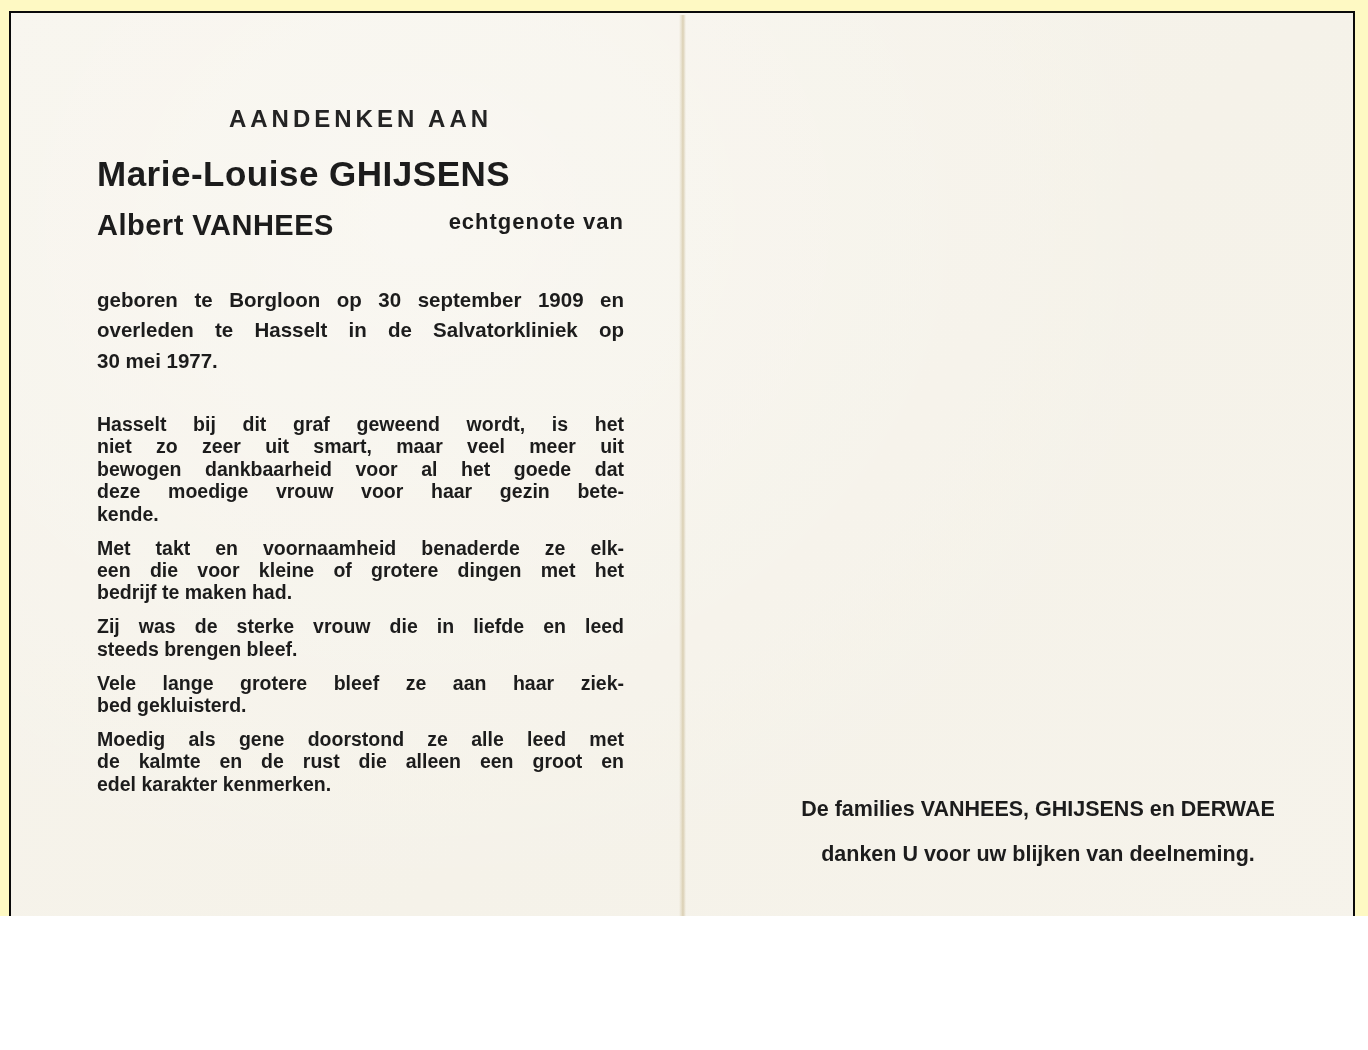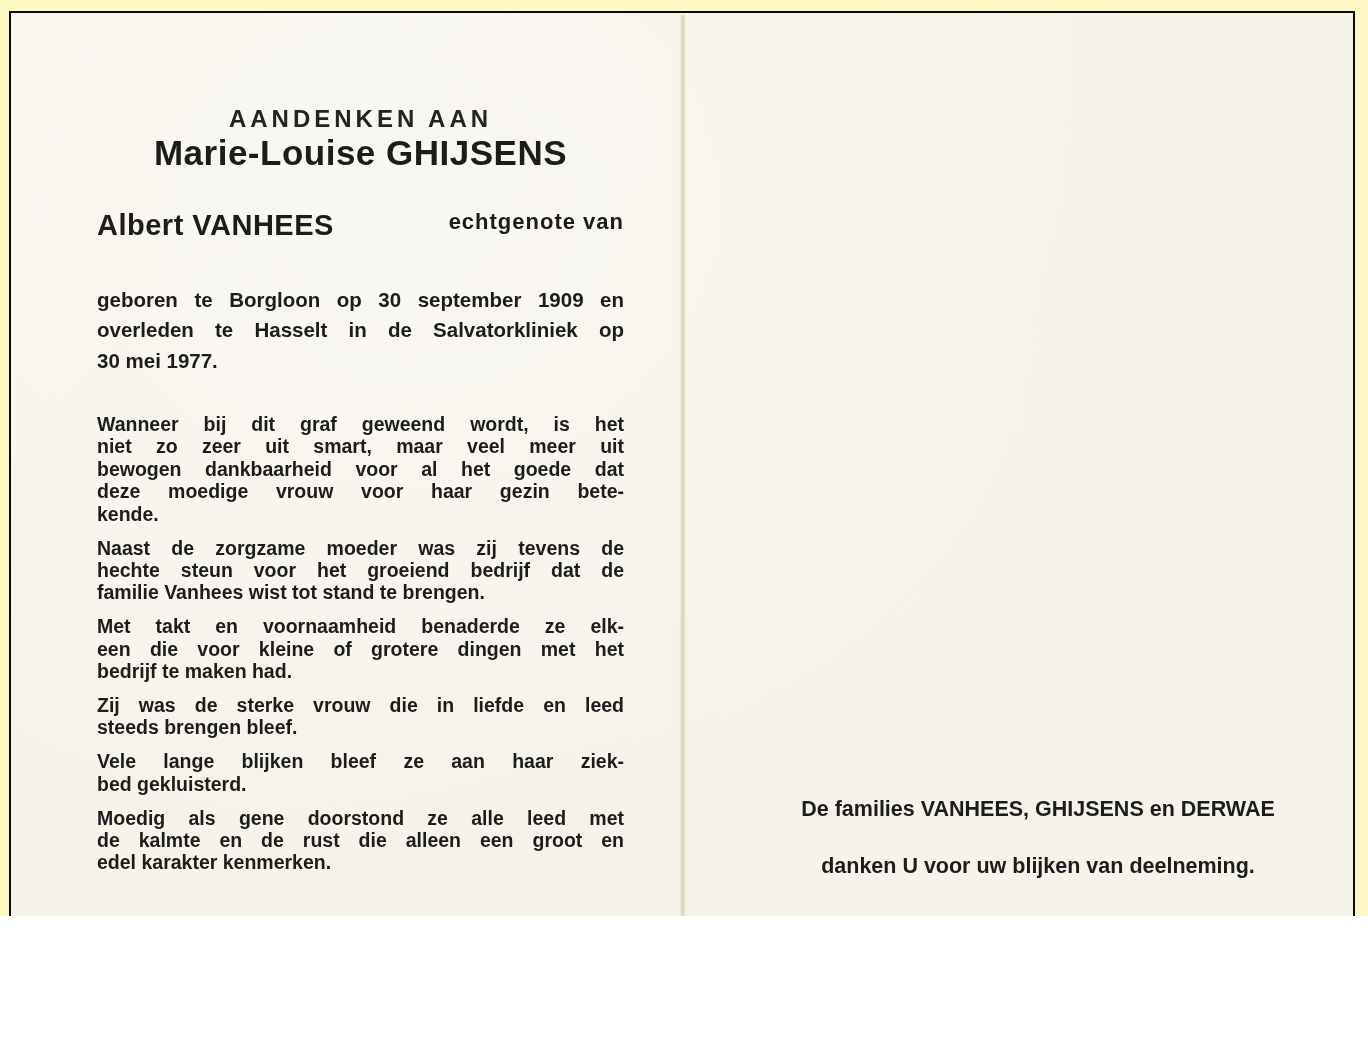--- a/index.html
+++ b/index.html
@@ -22,21 +22,21 @@
     background:linear-gradient(to right, rgba(216,204,176,0) 0%, rgba(210,196,160,0.55) 45%, rgba(198,182,140,0.6) 55%, rgba(216,204,176,0) 100%);
   }
   
   .lp-block { position:absolute; left:86px; width:527px; }
   .memorial-label {
     top:92px; text-align:center;
     font-size:24px; font-weight:700; letter-spacing:4px;
     color:#242424;
   }
   .deceased-name {
-    top:120px; text-align:center;
+    top:141px; 
     font-size:35px; font-weight:700; letter-spacing:0.5px;
   }
   .relation-line {
     top:163px; text-align:right;
     font-size:22px; font-weight:700; letter-spacing:1px;margin-top:33px;
   }
   .spouse-name {
     top:196px; 
     font-size:29px; font-weight:700; letter-spacing:0.5px;
   }
@@ -47,21 +47,21 @@
     top:400px; font-size:19.5px; font-weight:700; line-height:22.4px;
   }
   .para { margin-bottom:11.5px; }
   .jline { text-align:justify; text-align-last:justify; }
   .jline:last-child { text-align-last:left; }
   
   .acknowledgement {
     position:absolute; left:697px; top:784px; width:660px;
     text-align:center; font-size:21.5px; font-weight:700;
   }
-  .ack-line2 { margin-top:32px; }
+  .ack-line2 { margin-top:20px; }
   .printer-stamp {
     position:absolute; left:941px; top:950px; width:118px; height:31px;
     box-sizing:border-box; border:2.5px solid #161616; border-radius:16px;
     display:flex; flex-direction:column; justify-content:center; align-items:flex-start;
     padding-top:1px;
   }
   .stamp-line { font-size:12.5px; font-weight:700; line-height:13px; letter-spacing:0.3px; color:#161616; }
   
   .wm-strip {
     position:absolute; left:1150px; top:998px; width:218px; height:52px;
@@ -99,42 +99,37 @@
       <div class="lp-block spouse-name" style="position:absolute;">Albert VANHEES</div>
 
       <div class="lp-block vitals" style="position:absolute;">
           <div class="jline">geboren te Borgloon op 30 september 1909 en</div>
           <div class="jline">overleden te Hasselt in de Salvatorkliniek op</div>
           <div class="jline">30 mei 1977.</div>
         </div>
 
       <div class="lp-block paragraphs" style="position:absolute;">
         <div class="para">
-            <div class="jline">Wanneer bij dit graf geweend wordt, is het</div>
+            <div class="jline">Hasselt bij dit graf geweend wordt, is het</div>
             <div class="jline">niet zo zeer uit smart, maar veel meer uit</div>
             <div class="jline">bewogen dankbaarheid voor al het goede dat</div>
             <div class="jline">deze moedige vrouw voor haar gezin bete-</div>
             <div class="jline">kende.</div>
-          </div>
-        <div class="para">
-            <div class="jline">Naast de zorgzame moeder was zij tevens de</div>
-            <div class="jline">hechte steun voor het groeiend bedrijf dat de</div>
-            <div class="jline">familie Vanhees wist tot stand te brengen.</div>
           </div>
         <div class="para">
             <div class="jline">Met takt en voornaamheid benaderde ze elk-</div>
             <div class="jline">een die voor kleine of grotere dingen met het</div>
             <div class="jline">bedrijf te maken had.</div>
           </div>
         <div class="para">
             <div class="jline">Zij was de sterke vrouw die in liefde en leed</div>
             <div class="jline">steeds brengen bleef.</div>
           </div>
         <div class="para">
-            <div class="jline">Vele lange blijken bleef ze aan haar ziek-</div>
+            <div class="jline">Vele lange grotere bleef ze aan haar ziek-</div>
             <div class="jline">bed gekluisterd.</div>
           </div>
         <div class="para">
             <div class="jline">Moedig als gene doorstond ze alle leed met</div>
             <div class="jline">de kalmte en de rust die alleen een groot en</div>
             <div class="jline">edel karakter kenmerken.</div>
           </div>
       </div>
     </div>
 

